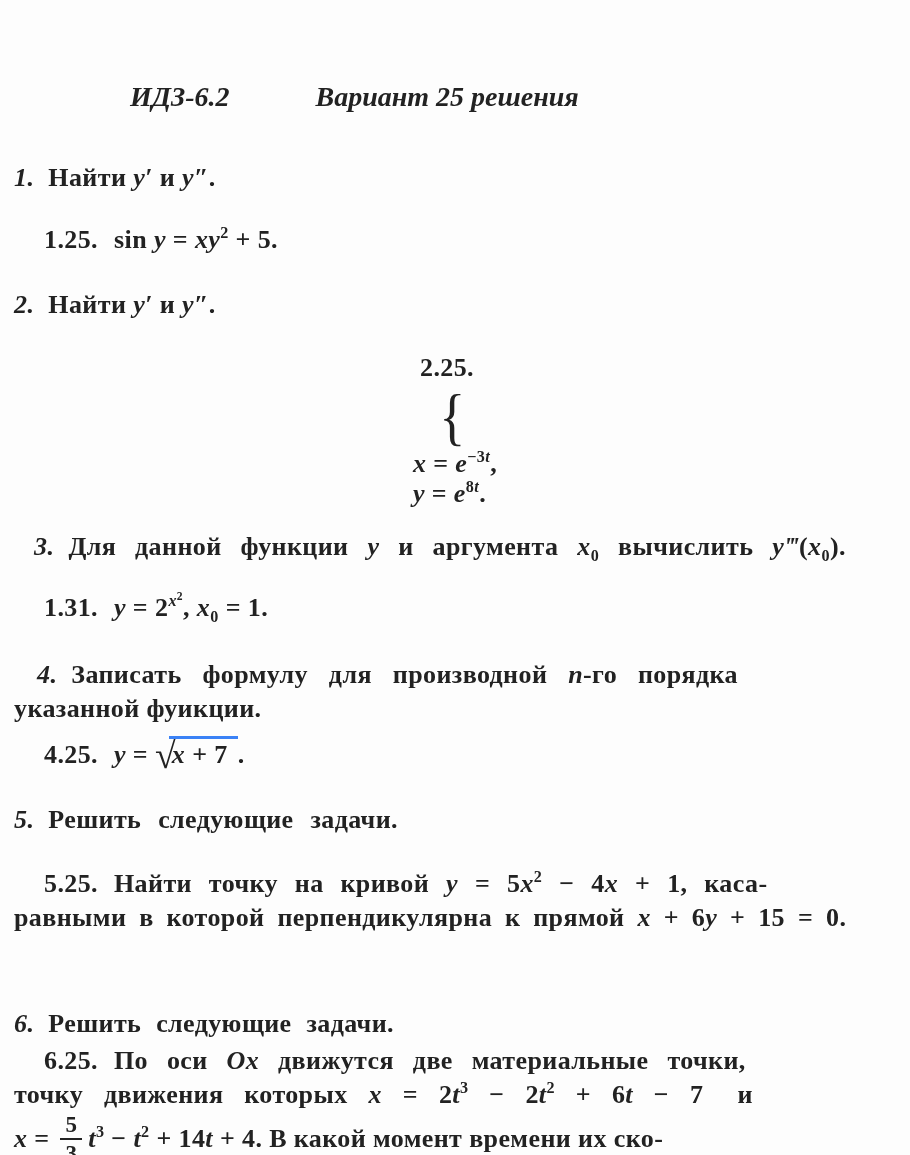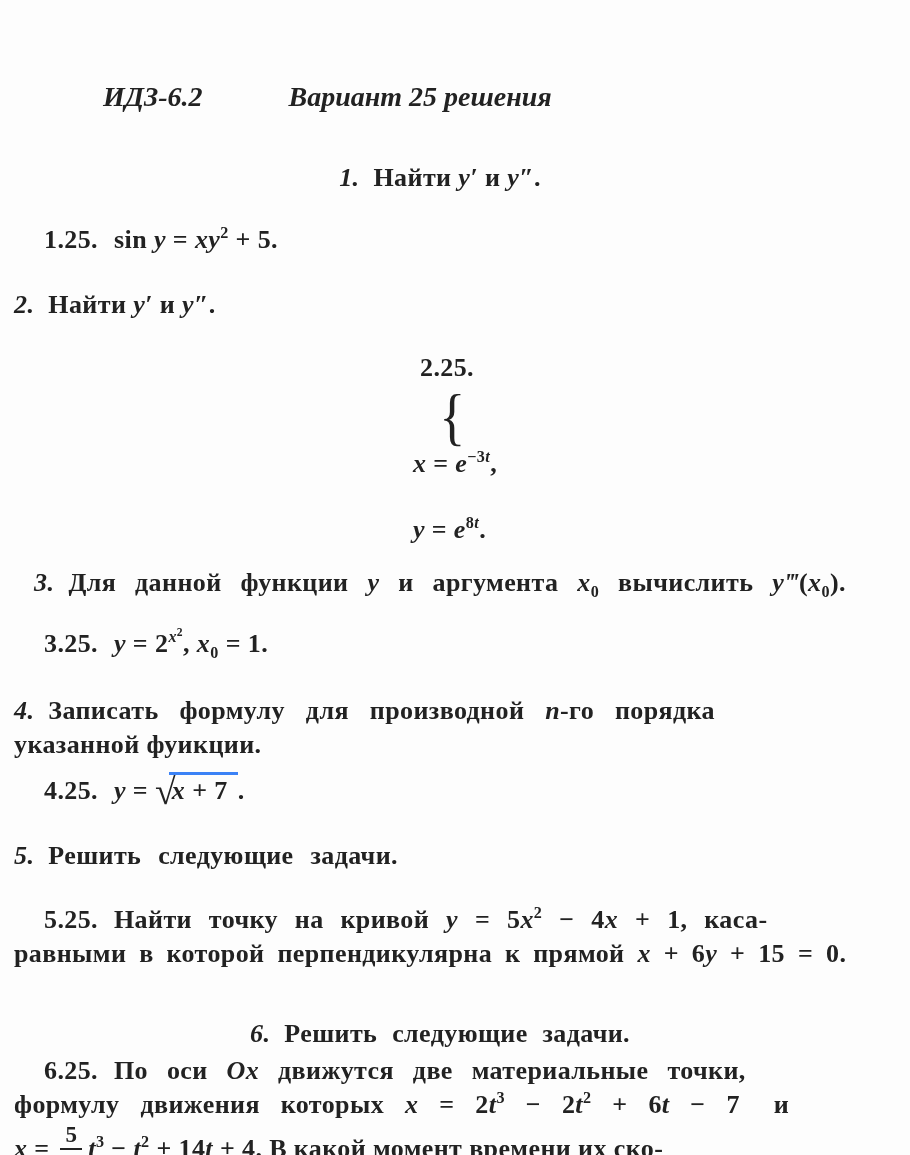--- a/index.html
+++ b/index.html
@@ -3,54 +3,54 @@
 <meta charset="utf-8">
 <style>
   html,body{margin:0;padding:0;}
   body{
     width:910px;height:1155px;overflow:hidden;
     background:#fdfdfd;color:#222;
     font-family:"Liberation Serif","DejaVu Serif",serif;
     font-weight:700;
   }
   .page{padding:80px 44px 0 14px;}
-  .title-row{display:flex;gap:86px;margin-left:89px;font-style:italic;font-size:28px;line-height:34px;}
+  .title-row{display:flex;gap:86px;margin-left:116px;font-style:italic;font-size:28px;line-height:34px;}
   .head,.eq{font-size:26px;line-height:34px;letter-spacing:.4px;}
   .pnum{font-style:italic;margin-right:14px;}
   .snum{margin-right:16px;}
   .indent{padding-left:30px;}
   .v{font-style:italic;}
   sup{font-size:62%;line-height:0;}
   sup .ss{font-size:72%;}
   sub{font-size:62%;line-height:0;}
   
   .ws6{word-spacing:6px;}
   .ws8{word-spacing:8px;}
   .ws10{word-spacing:10px;}
   .ws12{word-spacing:12px;}
   .ws14{word-spacing:14px;}
   .gap-l{margin-left:34px;}
   
-  .m1{margin-top:47px;text-align:center;}
+  .m1{margin-top:47px;}
   .m2{margin-top:28px;}
   .m3{margin-top:31px;}
   .m4{margin-top:29px;flex-direction:column;}
   .m5{margin-top:21px;text-align:center;}
   .m6{margin-top:27px;}
-  .m7{margin-top:33px;}
+  .m7{margin-top:33px;margin-left:23px;}
   .m8{margin-top:12px;}
   .m9{margin-top:31px;}
   .m10{margin-top:30px;}
-  .m11{margin-top:46px;text-align:center;}
+  .m11{margin-top:72px;}
   .m12{margin-top:3px;}
   
   .sysline{display:flex;align-items:center;}
   .sysline .snum{flex:0 0 auto;}
   .brace{font-size:64px;font-weight:400;line-height:1;transform:scaleX(.85);margin-right:4px;}
-  .sys-rows{display:inline-flex;flex-direction:column;gap:36px;}
+  .sys-rows{display:inline-flex;flex-direction:column;}
   .sys-row{line-height:30px;}
   
   .radical{font-size:38px;font-weight:400;vertical-align:-5px;margin-right:-7px;letter-spacing:0;}
   .sqrt-bar{border-top:3px solid #3b82f6;padding:1px 10px 0 3px;}
   
   .frac{display:inline-flex;flex-direction:column;vertical-align:middle;text-align:center;font-size:23px;line-height:25px;margin:0 6px 4px 4px;}
   .frac-n{border-bottom:2px solid #222;padding:0 5px 1px;}
   .frac-d{padding-top:1px;}
 </style>
 </head>
@@ -75,38 +75,38 @@
         <span class="brace">{</span>
         <span class="sys-rows">
           <span class="sys-row"><span class="v">x</span><span> = </span><span class="v">e</span><sup><span>−3</span><span class="v">t</span></sup><span>,</span></span>
           <span class="sys-row"><span class="v">y</span><span> = </span><span class="v">e</span><sup><span>8</span><span class="v">t</span></sup><span>.</span></span>
         </span>
       </div>
   </section>
 
   <section>
     <div class="head m5 ws12"><span class="pnum">3.</span><span>Для данной функции </span><span class="v">y</span><span> и аргумента </span><span class="v">x</span><sub>0</sub><span> вычислить </span><span class="v">y‴</span><span>(</span><span class="v">x</span><sub>0</sub><span>).</span></div>
-    <div class="eq indent m6"><span class="snum">3.25.</span><span class="v">y</span><span> = </span><span>2</span><sup><span class="v">x</span><sup class="ss">2</sup></sup><span>,  </span><span class="v">x</span><sub>0</sub><span> = 1.</span></div>
+    <div class="eq indent m6"><span class="snum">1.31.</span><span class="v">y</span><span> = </span><span>2</span><sup><span class="v">x</span><sup class="ss">2</sup></sup><span>,  </span><span class="v">x</span><sub>0</sub><span> = 1.</span></div>
   </section>
 
   <section>
     <div class="head m7 ws14"><span class="pnum">4.</span><span>Записать формулу для производной </span><span class="v">n</span><span>-го порядка</span></div>
     <div class="head"><span>указанной фуикции.</span></div>
     <div class="eq indent m8"><span class="snum">4.25.</span><span class="v">y</span><span> = </span><span class="radical">√</span><span class="sqrt-bar"><span class="v">x</span><span> + 7</span></span><span>.</span></div>
   </section>
 
   <section>
     <div class="head m9 ws10"><span class="pnum">5.</span><span>Решить следующие задачи.</span></div>
     <div class="eq indent m10 ws10"><span class="snum">5.25.</span><span>Найти точку на кривой </span><span class="v">y</span><span> = 5</span><span class="v">x</span><sup>2</sup><span> − 4</span><span class="v">x</span><span> + 1, каса-</span></div>
     <div class="eq ws6"><span>равными в которой перпендикулярна к прямой </span><span class="v">x</span><span> + 6</span><span class="v">y</span><span> + 15 = 0.</span></div>
   </section>
 
   <section>
     <div class="head m11 ws8"><span class="pnum">6.</span><span>Решить следующие задачи.</span></div>
     <div class="eq indent m12 ws12"><span class="snum">6.25.</span><span>По оси </span><span class="v">Ox</span><span> движутся две материальные точки,</span></div>
-    <div class="eq ws14"><span>формулу движения которых </span><span class="v">x</span><span> = 2</span><span class="v">t</span><sup>3</sup><span> − 2</span><span class="v">t</span><sup>2</sup><span> + 6</span><span class="v">t</span><span> − 7</span><span class="gap-l">и</span></div>
+    <div class="eq ws14"><span>точку движения которых </span><span class="v">x</span><span> = 2</span><span class="v">t</span><sup>3</sup><span> − 2</span><span class="v">t</span><sup>2</sup><span> + 6</span><span class="v">t</span><span> − 7</span><span class="gap-l">и</span></div>
     <div class="eq"><span class="v">x</span><span> = </span><span class="frac">
           <span class="frac-n">5</span>
           <span class="frac-d">3</span>
         </span><span class="v">t</span><sup>3</sup><span> − </span><span class="v">t</span><sup>2</sup><span> + 14</span><span class="v">t</span><span> + 4.</span><span> В какой момент времени их ско-</span></div>
   </section>
 
 </div>
 
 </body></html>

